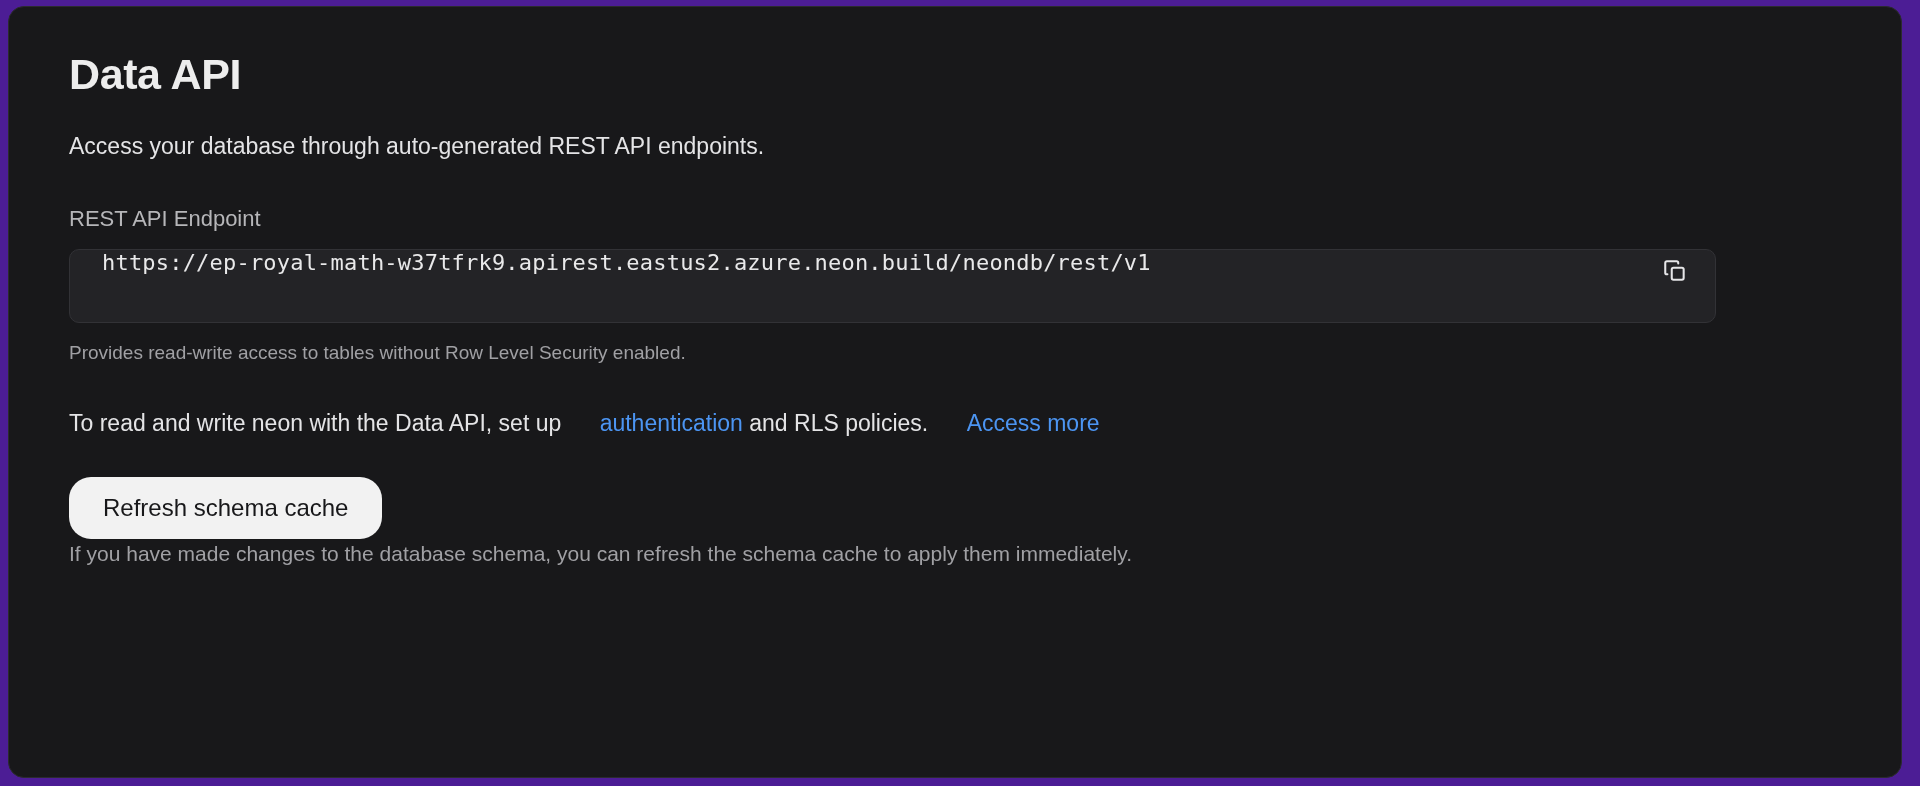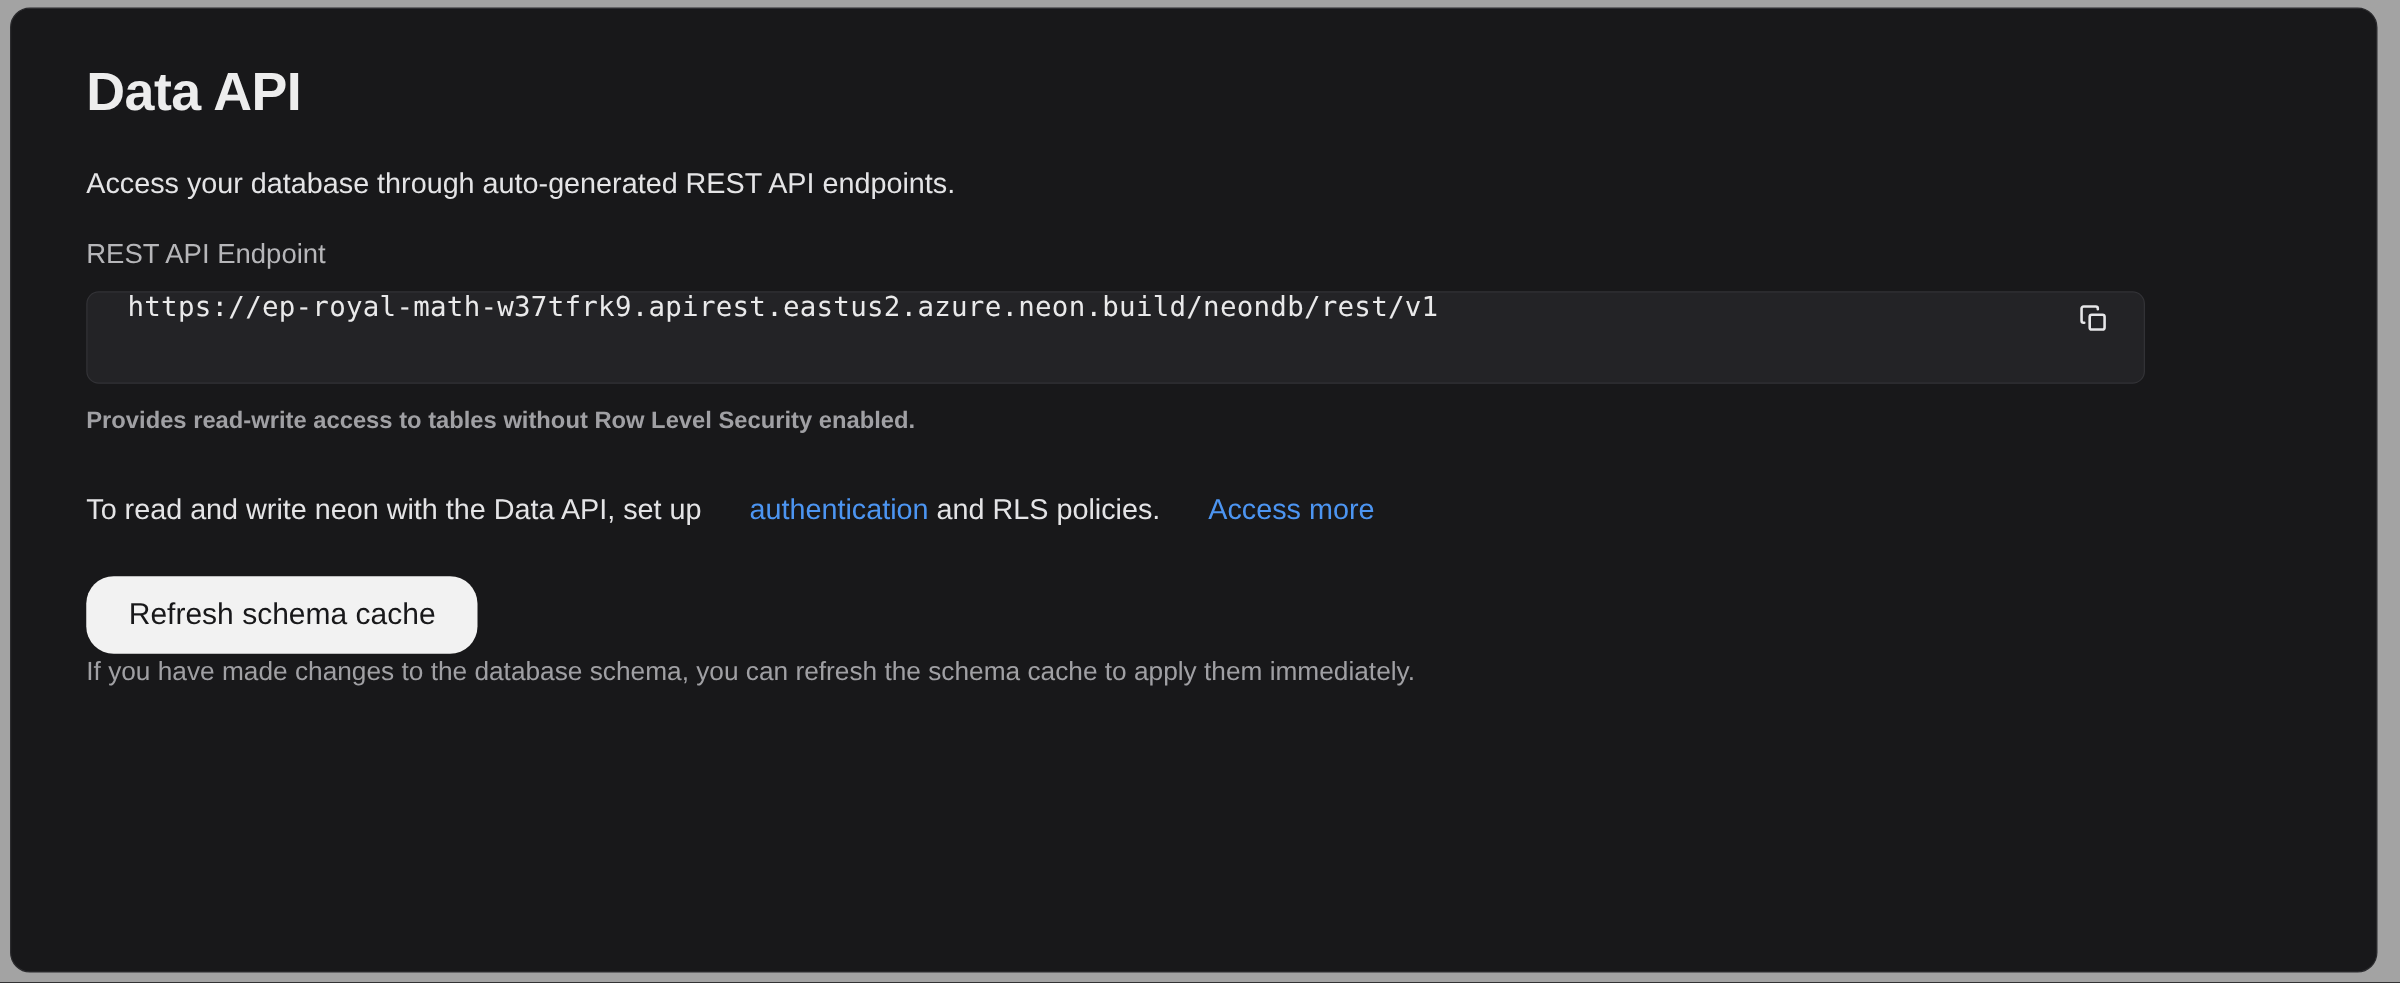--- a/index.html
+++ b/index.html
@@ -8,21 +8,21 @@
     width: 1920px;
     height: 786px;
     background: #0a0a0a;
     font-family: "Liberation Sans", sans-serif;
     -webkit-font-smoothing: antialiased;
   }
 
   .page {
     width: 1920px;
     height: 786px;
-    background: #a3a3a3;
+    background: #4c1d95;
     padding: 8px 18px 8px 12px;
     position: relative;
   }
 
   .card {
     position: absolute;
     left: 8px;
     top: 6px;
     width: 1894px;
     height: 772px;
@@ -40,21 +40,21 @@
     letter-spacing: -0.4px;
     line-height: 1.1;
     margin-bottom: 32px;
   }
 
   .card-subtitle {
     font-size: 23px;
     font-weight: 400;
     color: #e4e4e6;
     line-height: 1.4;
-    margin-bottom: 28px;
+    margin-bottom: 44px;
   }
 
   .field-label {
     font-size: 22px;
     font-weight: 400;
     color: #b6b6b9;
     margin-bottom: 17px;
     display: block;
   }
 
@@ -95,21 +95,20 @@
     cursor: pointer;
     border-radius: 6px;
     flex: 0 0 auto;
   }
 
   .help-text {
     font-size: 19px;
     color: #a0a0a4;
     margin-top: 17px;
     line-height: 1.4;
-    font-weight: bold;
   }
 
   .policy-text {
     font-size: 23px;
     color: #e4e4e6;
     margin-top: 40px;
     line-height: 1.4;
   }
 
   .link {

